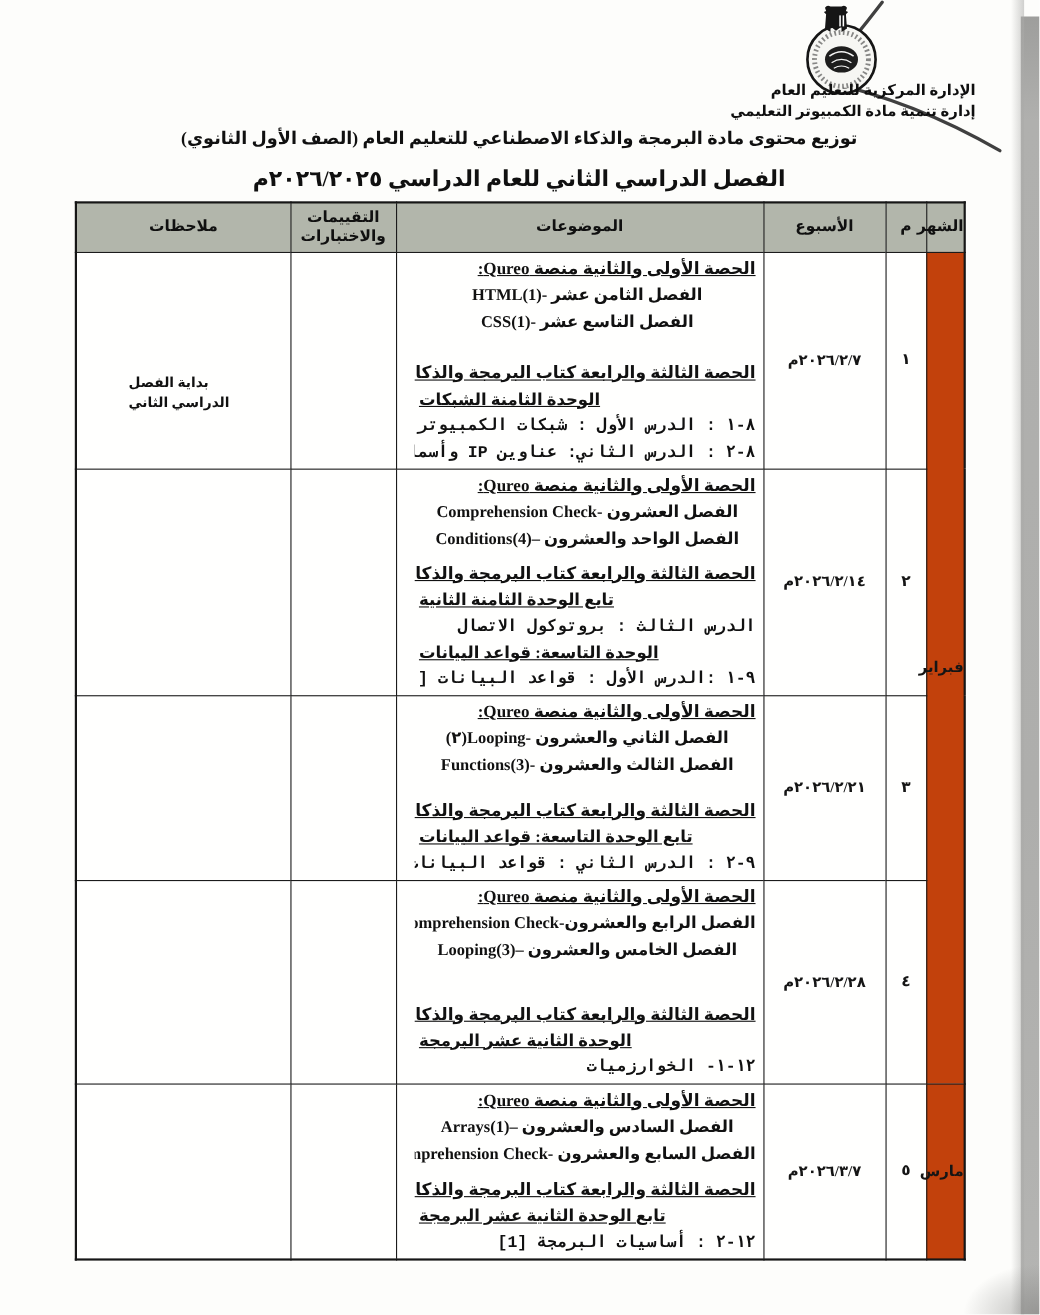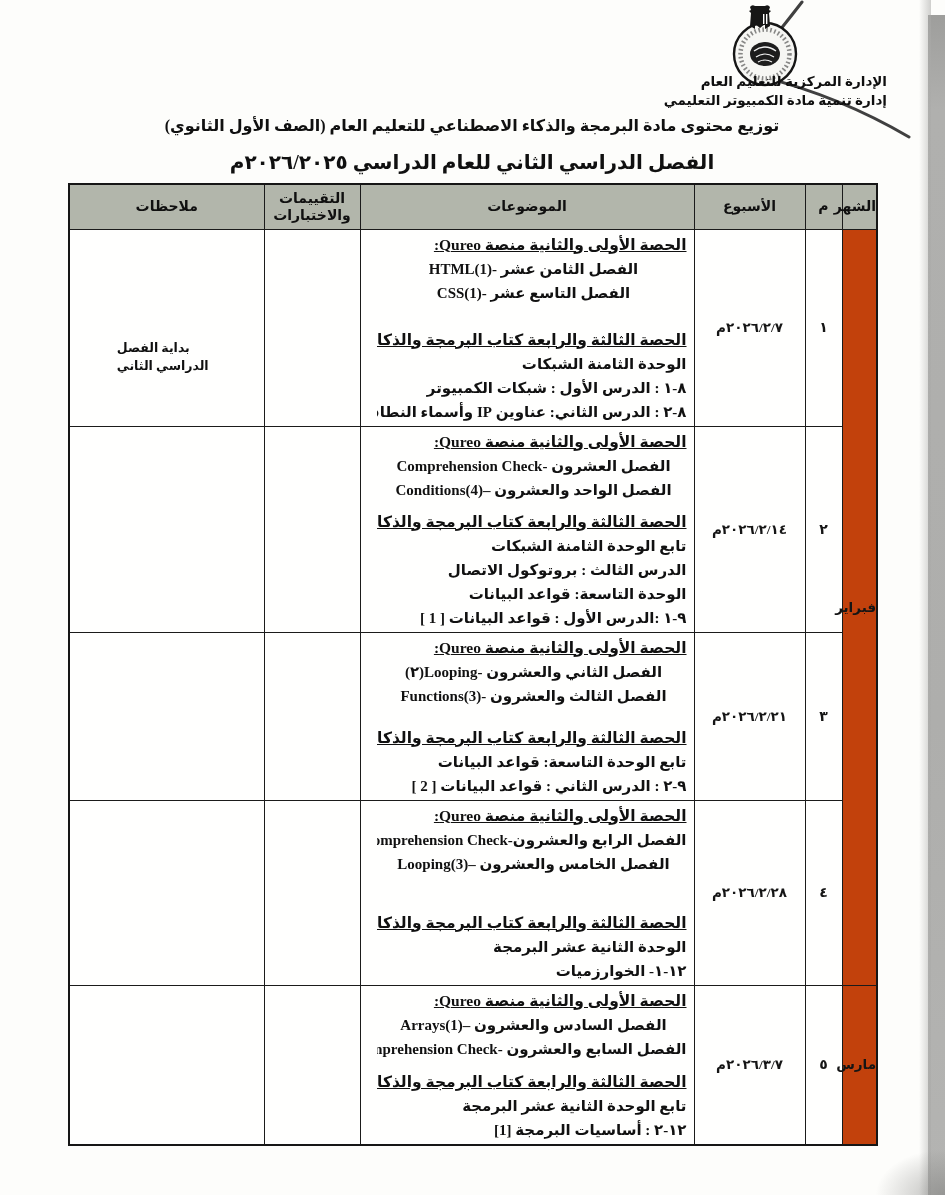--- a/index.html
+++ b/index.html
@@ -42,22 +42,22 @@
     color:#101010;line-height:17px;padding:2px 3px;}
   td.month{ text-align:center;font-weight:bold;font-size:13.5px;background:#c2410c;}
   td.num{   text-align:center;font-weight:bold;font-size:14px;}
   td.week{  text-align:center;font-weight:bold;font-size:13.5px;letter-spacing:.5px;margin-top:32px;}
   td.topics{vertical-align:top;}
   .tflex{display:flex;flex-direction:column;box-sizing:border-box;
     padding:3px 7px 2px 4px;height:100%;overflow:hidden;margin-left:16px;}
   .ln{font-weight:bold;color:#111;line-height:24px;font-size:15px;white-space:nowrap;}
   .ln.h{text-decoration:underline;font-size:15.5px;text-align:right;}
   .ln.c{text-align:center;}
-  .ln.u{text-align:right;}
-  .ln.l{text-align:right;}
+  .ln.u{text-decoration:underline;text-align:left;}
+  .ln.l{text-align:right;font-family:Liberation Mono, monospace;}
   .ln.sp{flex:1 1 auto;min-height:8px;}
   td.assess{}
   td.notes{vertical-align:top;}
   .notes-text{margin:58px auto 0 auto;max-width:100px;text-align:left;direction:rtl;
     font-weight:bold;font-size:12.5px;line-height:18px;color:#101010;}
 </style>
 </head>
 <body dir="rtl">
 
 <div class="scan-strip"></div>
@@ -144,21 +144,21 @@
       <tr style="height: 197px;">
         <td class="num">٢</td>
         <td class="week">٢٠٢٦/٢/١٤م</td>
         <td class="topics" style="height: 197px;">
           <div class="tflex">
             <div class="ln h">الحصة الأولى والثانية منصة Qureo:</div>
             <div class="ln c">الفصل العشرون -Comprehension Check</div>
             <div class="ln c">الفصل الواحد والعشرون –Conditions(4)</div>
             <div class="ln sp"></div>
             <div class="ln h">الحصة الثالثة والرابعة كتاب البرمجة والذكاء الاصطناعي:</div>
-            <div class="ln u">تابع الوحدة الثامنة الشبكات</div>
+            <div class="ln u">تابع الوحدة الثامنة الثانية</div>
             <div class="ln l">الدرس الثالث : بروتوكول الاتصال</div>
             <div class="ln u">الوحدة التاسعة: قواعد البيانات</div>
             <div class="ln l">٩-١ :الدرس الأول : قواعد البيانات [ 1 ]</div>
           </div>
         </td>
         <td class="assess"></td>
         <td class="notes"></td>
       </tr>
       <tr style="height: 168px;">
         <td class="num">٣</td>

